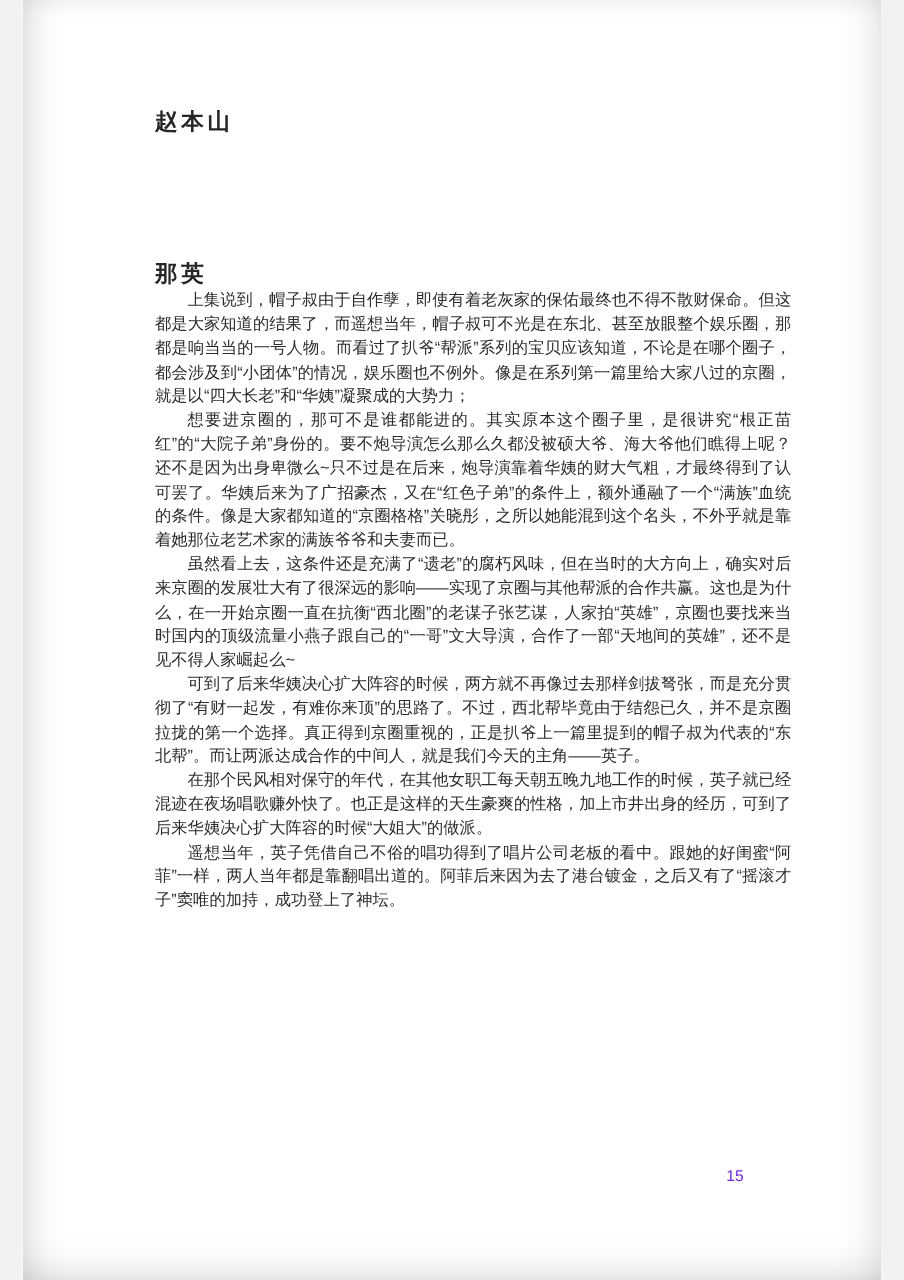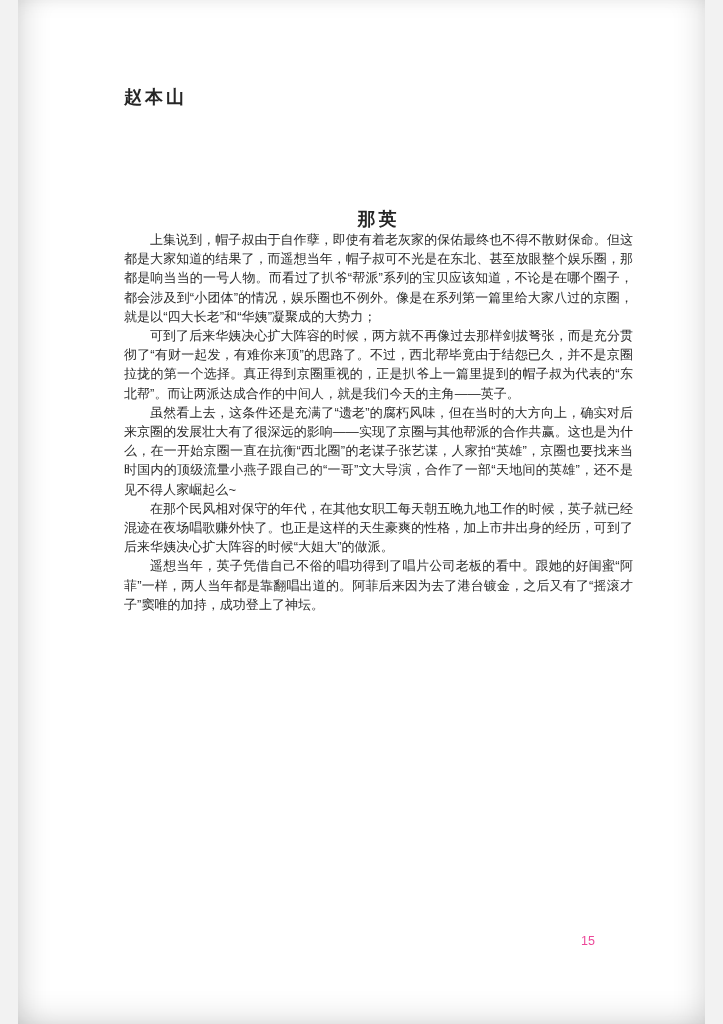--- a/index.html
+++ b/index.html
@@ -39,56 +39,56 @@
     line-height: 22px;
     font-weight: 600;
     letter-spacing: 3px;
     color: #262626;
   }
   .heading-first {
     margin-top: 86px;
   }
   .heading-second {
     margin-top: 100px;
-    text-align: center;
   }
   .body-text {
   }
   .body-text p {
     margin: 0;
     font-size: 13px;
     line-height: 19.2px;
     letter-spacing: 0.05px;
     text-align: justify;
     text-indent: 2em;
     color: #2b2b2b;
   }
   .page-number {
     position: absolute;
     top: 933px;
     right: 110px;
     font-size: 12.5px;
     line-height: 16px;
-    color: #ec4899;
+    color: #6d28d9;
   }
 </style>
 </head>
 <body>
 
 <div class="page">
   <div class="content">
 
     <h1 class="heading heading-first">赵本山</h1>
 
     <h1 class="heading heading-second">那英</h1>
 
     <div class="body-text">
       <p>上集说到，帽子叔由于自作孽，即使有着老灰家的保佑最终也不得不散财保命。但这都是大家知道的结果了，而遥想当年，帽子叔可不光是在东北、甚至放眼整个娱乐圈，那都是响当当的一号人物。而看过了扒爷“帮派”系列的宝贝应该知道，不论是在哪个圈子，都会涉及到“小团体”的情况，娱乐圈也不例外。像是在系列第一篇里给大家八过的京圈，就是以“四大长老”和“华姨”凝聚成的大势力；</p>
+      <p>想要进京圈的，那可不是谁都能进的。其实原本这个圈子里，是很讲究“根正苗红”的“大院子弟”身份的。要不炮导演怎么那么久都没被硕大爷、海大爷他们瞧得上呢？还不是因为出身卑微么~只不过是在后来，炮导演靠着华姨的财大气粗，才最终得到了认可罢了。华姨后来为了广招豪杰，又在“红色子弟”的条件上，额外通融了一个“满族”血统的条件。像是大家都知道的“京圈格格”关晓彤，之所以她能混到这个名头，不外乎就是靠着她那位老艺术家的满族爷爷和夫妻而已。</p>
+      <p>虽然看上去，这条件还是充满了“遗老”的腐朽风味，但在当时的大方向上，确实对后来京圈的发展壮大有了很深远的影响——实现了京圈与其他帮派的合作共赢。这也是为什么，在一开始京圈一直在抗衡“西北圈”的老谋子张艺谋，人家拍“英雄”，京圈也要找来当时国内的顶级流量小燕子跟自己的“一哥”文大导演，合作了一部“天地间的英雄”，还不是见不得人家崛起么~</p>
       <p>可到了后来华姨决心扩大阵容的时候，两方就不再像过去那样剑拔弩张，而是充分贯彻了“有财一起发，有难你来顶”的思路了。不过，西北帮毕竟由于结怨已久，并不是京圈拉拢的第一个选择。真正得到京圈重视的，正是扒爷上一篇里提到的帽子叔为代表的“东北帮”。而让两派达成合作的中间人，就是我们今天的主角——英子。</p>
-      <p>虽然看上去，这条件还是充满了“遗老”的腐朽风味，但在当时的大方向上，确实对后来京圈的发展壮大有了很深远的影响——实现了京圈与其他帮派的合作共赢。这也是为什么，在一开始京圈一直在抗衡“西北圈”的老谋子张艺谋，人家拍“英雄”，京圈也要找来当时国内的顶级流量小燕子跟自己的“一哥”文大导演，合作了一部“天地间的英雄”，还不是见不得人家崛起么~</p>
       <p>在那个民风相对保守的年代，在其他女职工每天朝五晚九地工作的时候，英子就已经混迹在夜场唱歌赚外快了。也正是这样的天生豪爽的性格，加上市井出身的经历，可到了后来华姨决心扩大阵容的时候“大姐大”的做派。</p>
       <p>遥想当年，英子凭借自己不俗的唱功得到了唱片公司老板的看中。跟她的好闺蜜“阿菲”一样，两人当年都是靠翻唱出道的。阿菲后来因为去了港台镀金，之后又有了“摇滚才子”窦唯的加持，成功登上了神坛。</p>
     </div>
 
   </div>
 
   <div class="page-number">15</div>
 
   <div class="edge-vignette"></div>
 </div>

